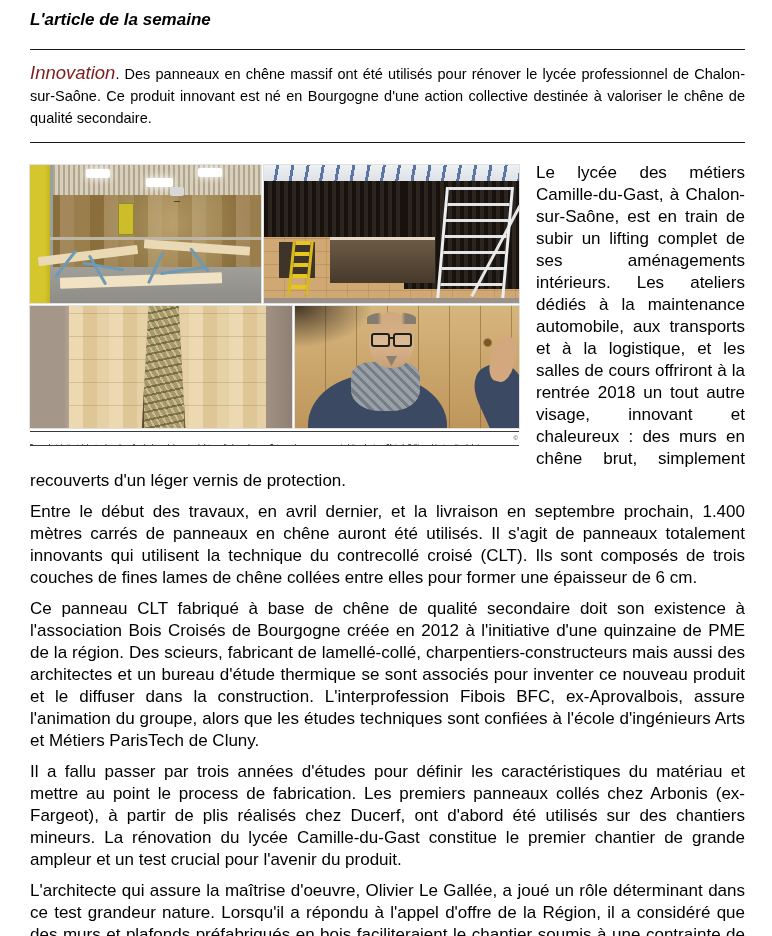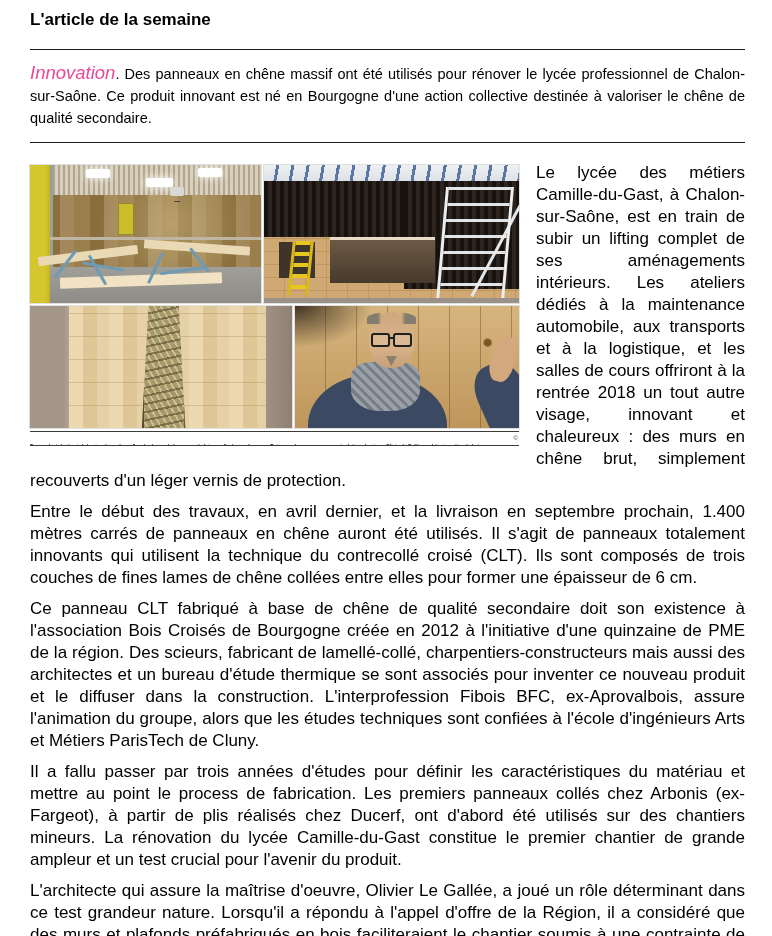--- a/index.html
+++ b/index.html
@@ -9,32 +9,33 @@
     box-sizing: border-box;
     padding: 8px 27px 0 30px;
     overflow: hidden;
     background: #ffffff;
     font-family: "Liberation Sans", sans-serif;
     color: #000;
   }
   .section-title {
     font-size: 17px; font-weight: bold; margin: 0; padding-top: 2px;
     color: #000;
+    font-style: italic;
   }
   .rule {
     border: none; border-top: 1px solid #1a1a1a;
     margin: 19px 0 0 0;
   }
   .lead {
     margin: 12px 0 13px 0;
     font-size: 14.5px; line-height: 22px;
     text-align: justify;
   }
   .lead-label {
-    color: #ec4899; font-style: italic; font-size: 18.5px; line-height: 22px;
+    color: #7f1d1d; font-style: italic; font-size: 18.5px; line-height: 22px;
   }
   .article-title {
     font-size: 23.5px; font-weight: bold; margin: 21px 0 0 0; letter-spacing: 0;
   }
   .article-body { margin-top: 19px; }
   .article-body p, .tail p {
     margin: 0 0 9px 0;
     font-size: 17px; line-height: 22px;
     text-align: justify;
   }

